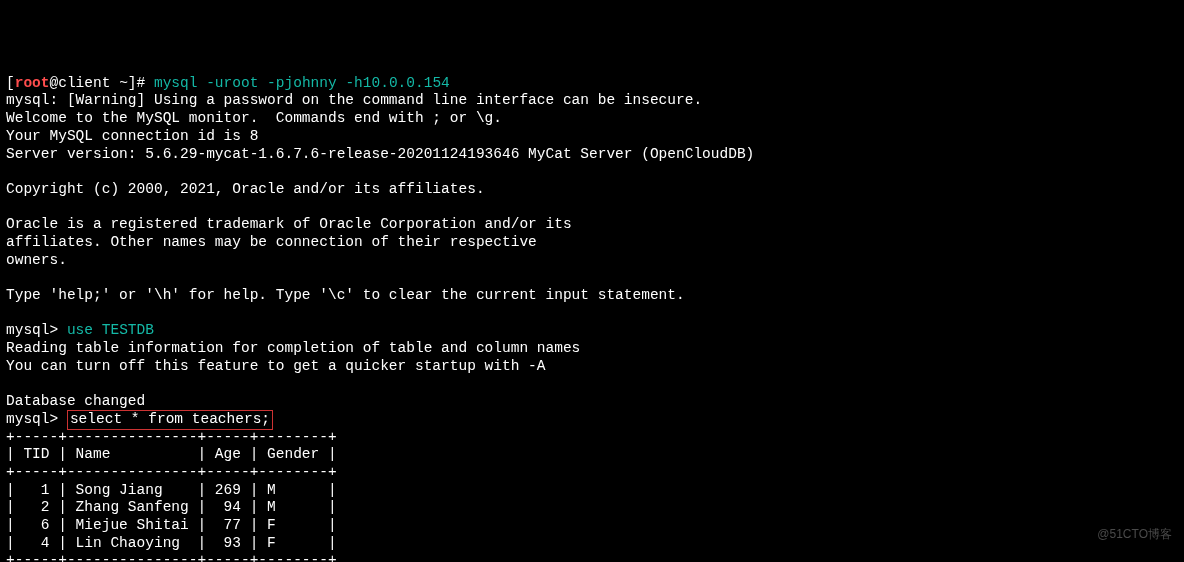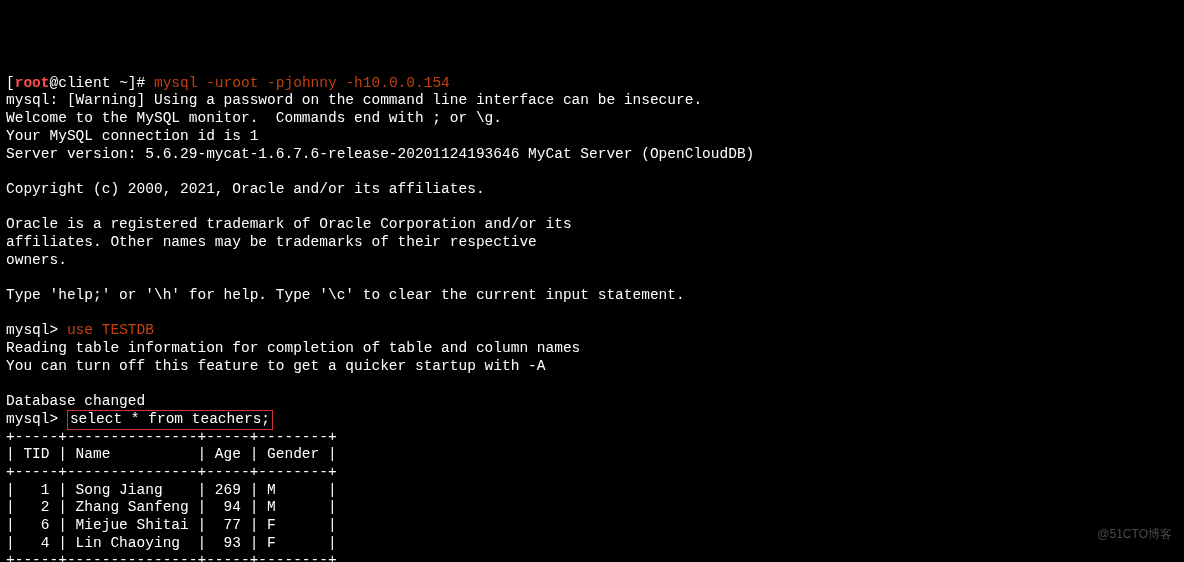--- a/index.html
+++ b/index.html
@@ -16,47 +16,47 @@
     box-sizing: border-box;
     overflow: hidden;
     position: relative;
   }
   .prompt-bracket { color: #ffffff; }
   .prompt-user    { color: #ff4d4d; font-weight: bold; text-align: right; }
   .prompt-at      { color: #ffffff; }
   .prompt-host    { color: #ffffff; margin-top: 48px; }
   .prompt-path    { color: #ffffff; }
   .prompt-hash    { color: #ffffff; }
-  .cmd            { color: #c2410c; }
+  .cmd            { color: #14b8a6; }
   .highlight-box  { border: 1px solid #cc3333; display: inline-block; padding: 0 2px; margin: -2px 0; text-align: right; }
   .watermark {
     position: absolute;
     right: 12px;
     bottom: 20px;
     color: #4a4a4a;
     font-size: 12px;
     font-family: sans-serif;
     white-space: nowrap;
   }
 </style>
 </head>
 <body>
 
 
 
 <span><span class="prompt-bracket">[</span><span class="prompt-user">root</span><span class="prompt-at">@</span><span class="prompt-host">client</span> <span class="prompt-path">~</span><span class="prompt-bracket">]</span><span class="prompt-hash">#</span></span> <span class="cmd">mysql -uroot -pjohnny -h10.0.0.154</span>
 <span>mysql: [Warning] Using a password on the command line interface can be insecure.</span>
 <span>Welcome to the MySQL monitor.  Commands end with ; or \g.</span>
-<span>Your MySQL connection id is 1</span>
+<span>Your MySQL connection id is 8</span>
 <span>Server version: 5.6.29-mycat-1.6.7.6-release-20201124193646 MyCat Server (OpenCloudDB)</span>
 
 <span>Copyright (c) 2000, 2021, Oracle and/or its affiliates.</span>
 
 <span>Oracle is a registered trademark of Oracle Corporation and/or its</span>
-<span>affiliates. Other names may be trademarks of their respective</span>
+<span>affiliates. Other names may be connection of their respective</span>
 <span>owners.</span>
 
 <span>Type 'help;' or '\h' for help. Type '\c' to clear the current input statement.</span>
 
 <span>mysql&gt;</span> <span class="cmd">use TESTDB</span>
 <span>Reading table information for completion of table and column names</span>
 <span>You can turn off this feature to get a quicker startup with -A</span>
 
 <span>Database changed</span>
 <span>mysql&gt;</span> <span class="highlight-box">select * from teachers;</span>

